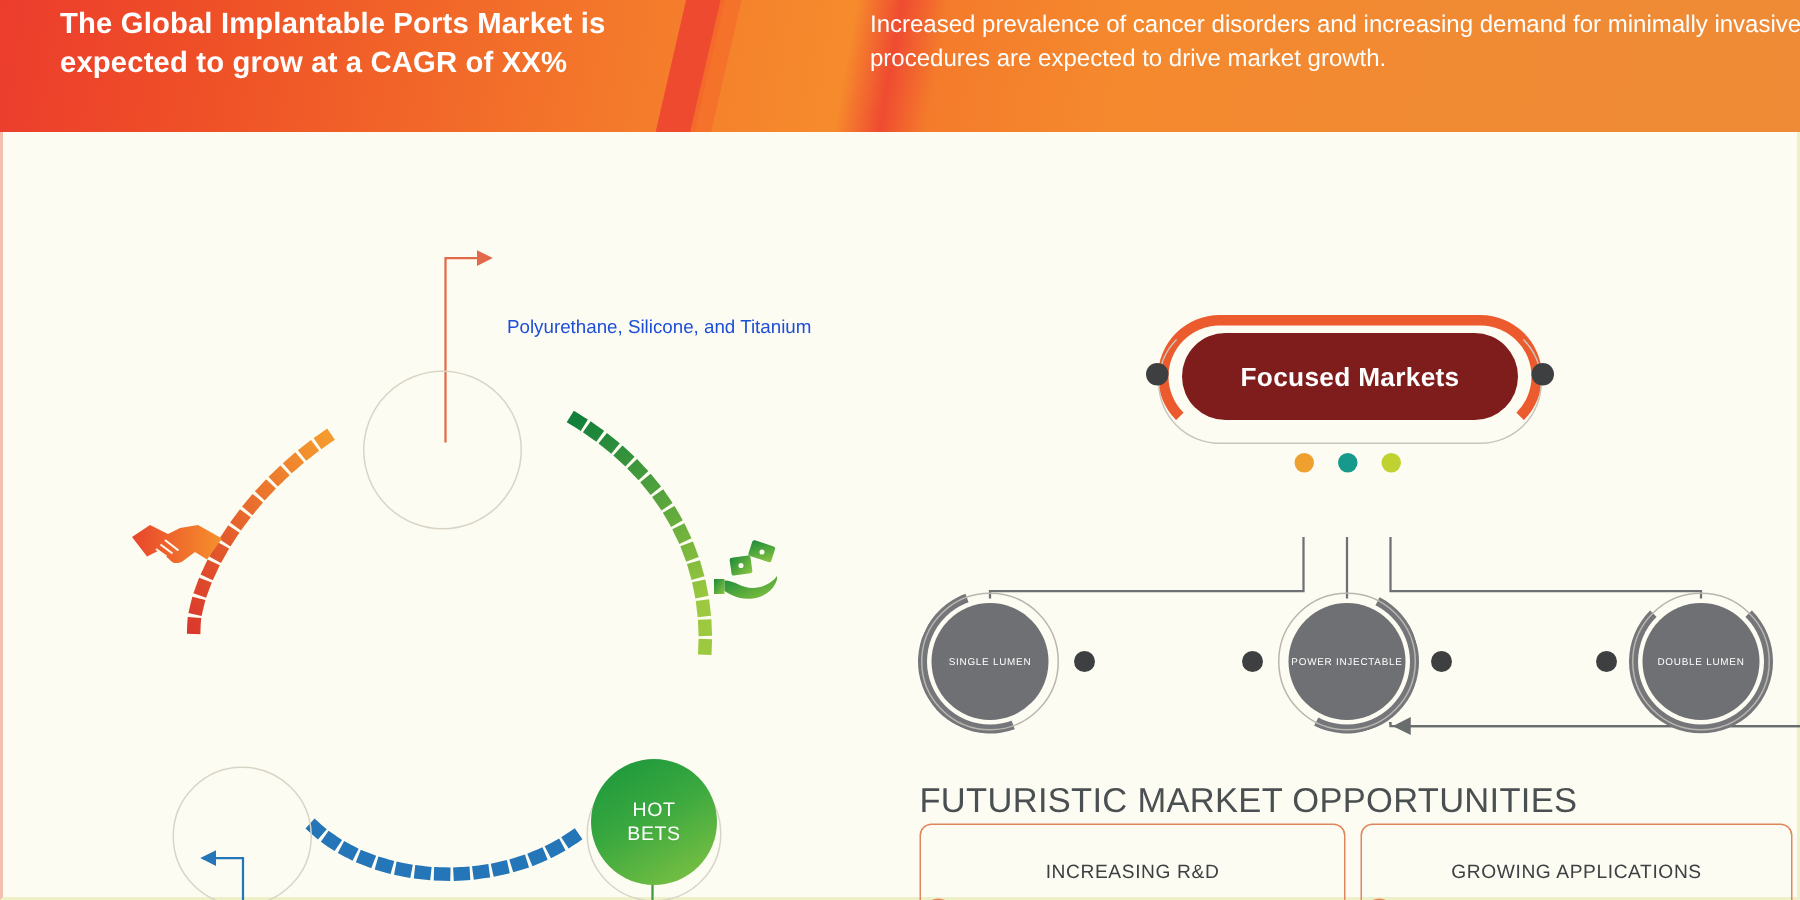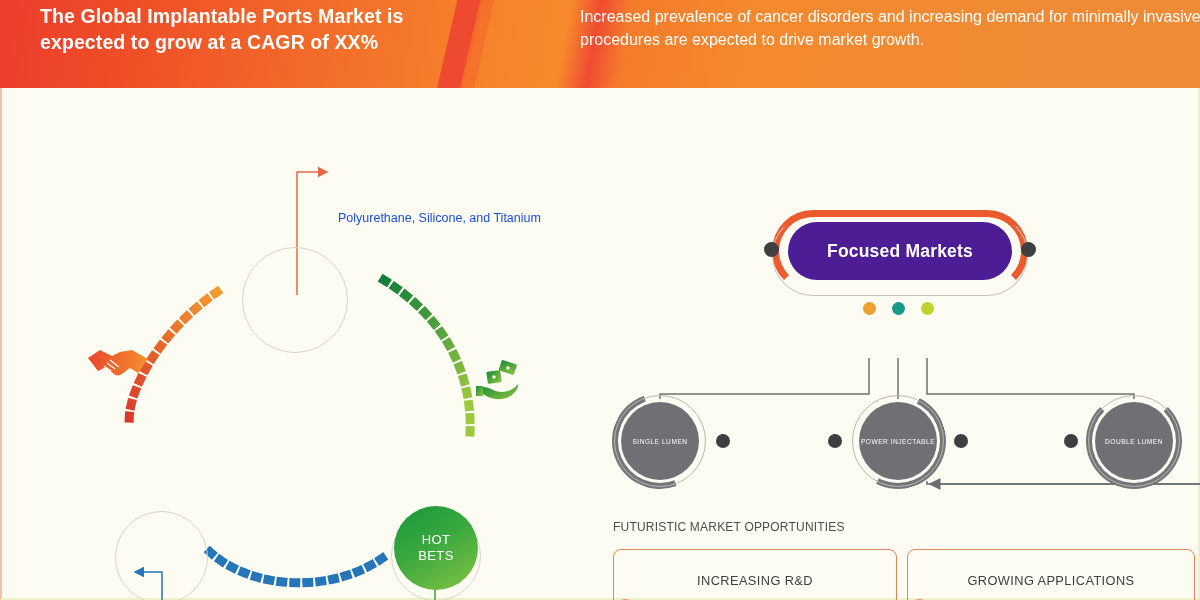--- a/index.html
+++ b/index.html
@@ -89,21 +89,21 @@
   #fm-arc {
     position:absolute; left:8px; top:0px; width:256px; height:82px;
     border:7px solid #ec5b2e; border-radius:41px; border-bottom-color:transparent;
   }
   #fm-arc-thin {
     position:absolute; left:8px; top:4px; width:256px; height:82px;
     border:1.4px solid #c9c5bb; border-radius:41px; border-top-color:transparent;
   }
   #fm-pill {
     position:absolute; left:24px; top:12px; width:224px; height:58px;
-    background:#4c1d95; border-radius:29px;
+    background:#7f1d1d; border-radius:29px;
     display:flex; align-items:center; justify-content:center;
     color:#ffffff; font-size:17.5px; font-weight:bold; letter-spacing:.2px;
   }
   .fm-knob {
     position:absolute; width:15px; height:15px; border-radius:50%;
     background:#3e3f41; top:32px;
   }
   #fm-knob-l { left:0px; }
   #fm-knob-r { left:257px; }
 
@@ -143,21 +143,21 @@
     top:41px;
   }
 
   #lum1 { left:610px; top:305px; }
   #lum2 { left:848px; top:305px; }
   #lum3 { left:1084px; top:305px; }
 
   
   #fmo-title {
     position:absolute; left:611px; top:432px;
-    font-size:12px; color:#4a4f51; letter-spacing:.2px; font-weight:400;
+    font-size:23px; color:#4a4f51; letter-spacing:.2px; font-weight:400;
   }
   .opp-box {
     position:absolute; top:461px; height:62px;
     border:1.4px solid #e0855e; border-radius:8px;
     display:flex; align-items:center; justify-content:center;
     color:#3d4143; font-size:12.8px; letter-spacing:.4px;
     background:transparent;
   }
   #opp1 { left:611px; width:284px; }
   #opp2 { left:905px; width:288px; }

